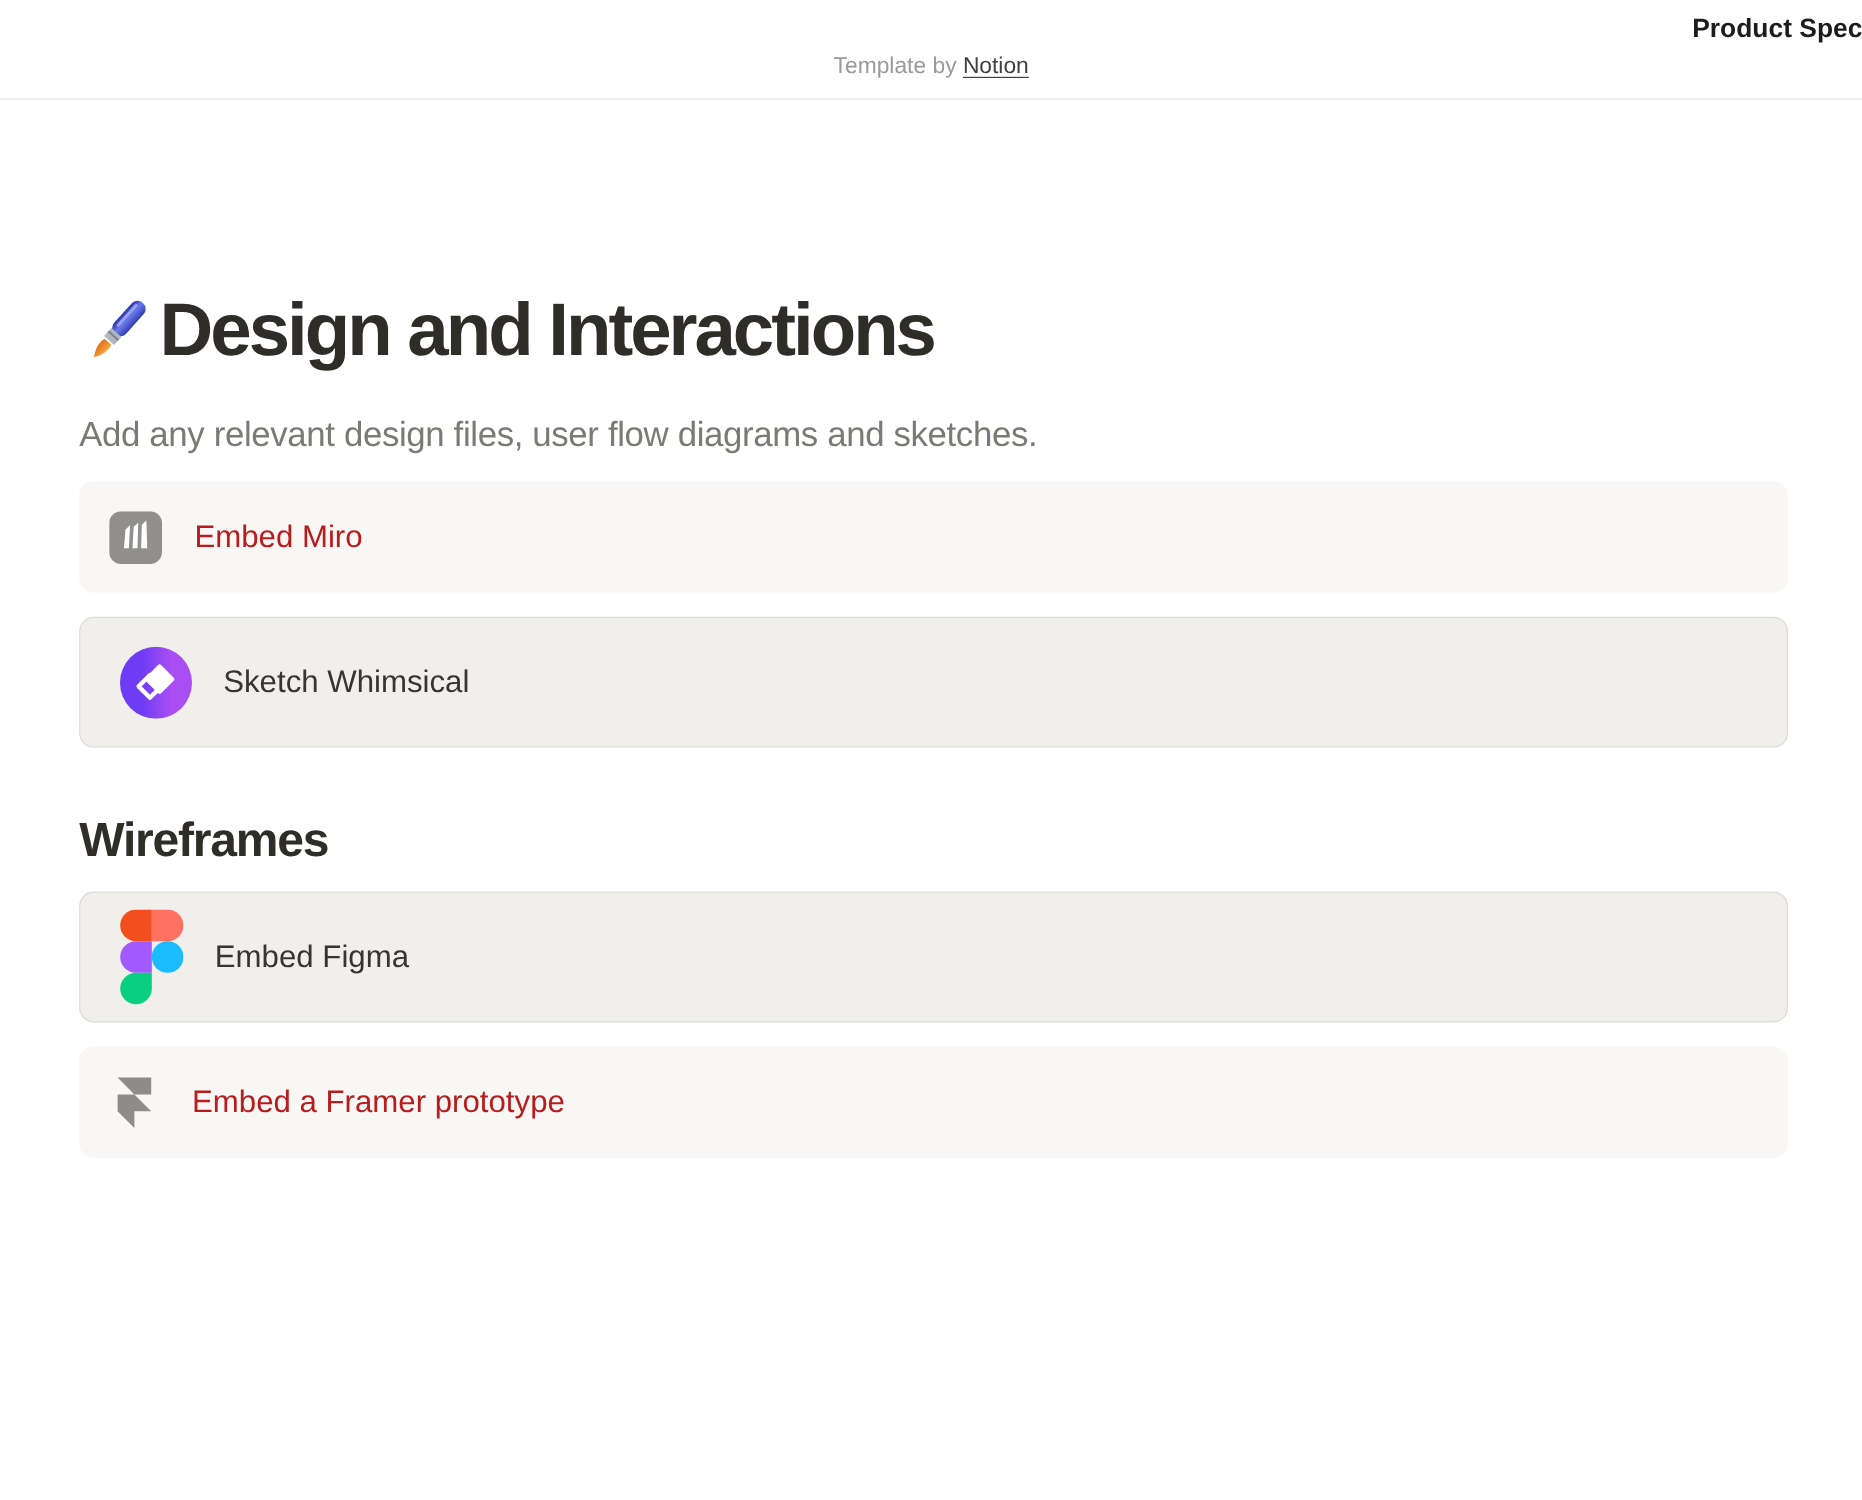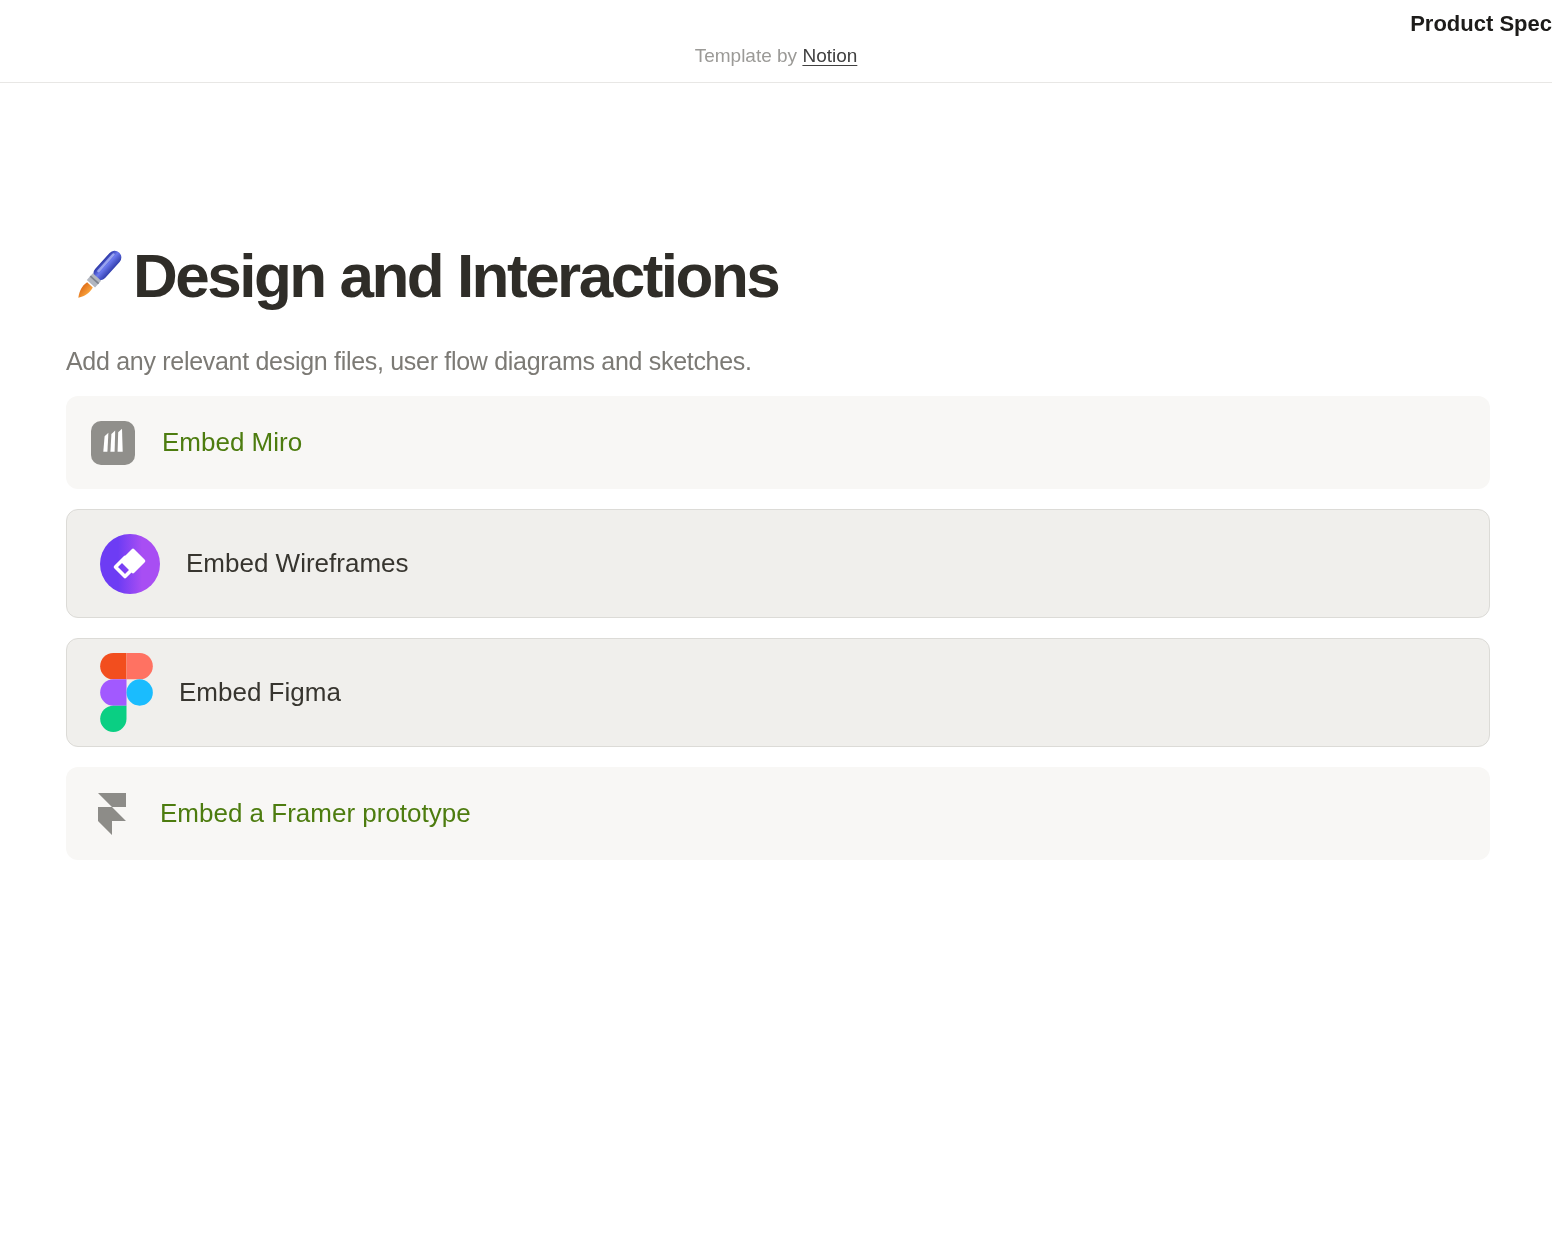--- a/index.html
+++ b/index.html
@@ -15,34 +15,34 @@
                           text-underline-offset:3px; cursor:pointer; }
 
   
   main { margin:0 62px 0 66px; }
 
   h1.doc-title { margin-top:160px; display:flex; align-items:flex-end; gap:5px;
                  font-size:62px; font-weight:700; letter-spacing:-2.5px;
                  color:#2f2d28; line-height:1.05; }
   h1.doc-title .emoji { width:62px; height:62px; flex:0 0 auto; margin-top:-4px; }
 
-  p.doc-desc { margin-top:38px; font-size:25px; letter-spacing:-0.3px;
+  p.doc-desc { margin-top:38px; font-size:29px; letter-spacing:-0.3px;
                color:#7c7a75; line-height:1.2; }
 
   h2.section-heading { margin-top:54px; font-size:40px; font-weight:700;
                        letter-spacing:-1px; color:#2f2d28; line-height:1.15; }
 
   
   .embed-row { display:flex; align-items:center; margin-top:20px;
                border-radius:12px; cursor:pointer; }
   .embed-row.plain { background:#f8f7f5; height:93px; padding-left:25px; gap:27px; }
   .embed-row.bordered { background:#f0efec; border:1px solid #dcdbd7;
                         height:109px; padding-left:33px; gap:26px; }
   .embed-label { font-size:26px; line-height:1.2; }
-  .embed-row.plain   .embed-label { color:#4d7c0f; }
+  .embed-row.plain   .embed-label { color:#b91c1c; }
   .embed-row.bordered .embed-label { color:#37352f; font-weight:500; }
   .embed-icon { flex:0 0 auto; display:flex; align-items:center; justify-content:center; }
 </style>
 </head>
 <body>
 
 <header class="top-header">
   <div class="title">Product Spec</div>
   <div class="byline"><span>Template by </span><a>Notion</a></div>
 </header>
@@ -97,23 +97,24 @@
           <linearGradient id="wg" x1="0" y1="0" x2="1" y2="0">
             <stop offset="0.3" stop-color="#6d3cf4"></stop>
               <stop offset="0.7" stop-color="#a84ef3"></stop>
           </linearGradient>
         </defs>
         <circle cx="30" cy="30" r="30" fill="url(#wg)"></circle>
         <polygon points="25,23.5 34.5,33 25,42.5 15.5,33" fill="none" stroke="#ffffff" stroke-width="3.6" stroke-linejoin="round"></polygon>
         <polygon points="33,16.5 43.5,27 33,37.5 22.5,27" fill="#ffffff" stroke="#ffffff" stroke-width="3.6" stroke-linejoin="round"></polygon>
       </svg>
     </span>
-    <span class="embed-label">Embed Wireframes</span>
+    <span class="embed-label">Sketch Whimsical</span>
   </div>
 
+  <h2 class="section-heading">Wireframes</h2>
 
   <div class="embed-row bordered">
     <span class="embed-icon">
       <svg viewBox="0 0 38 57" width="53" height="79">
         <path fill="#f24e1e" d="M19 0H9.5C4.25 0 0 4.25 0 9.5S4.25 19 9.5 19H19V0Z"></path>
         <path fill="#ff7262" d="M19 0h9.5C33.75 0 38 4.25 38 9.5S33.75 19 28.5 19H19V0Z"></path>
         <path fill="#a259ff" d="M19 19H9.5C4.25 19 0 23.25 0 28.5S4.25 38 9.5 38H19V19Z"></path>
         <circle fill="#1abcfe" cx="28.5" cy="28.5" r="9.5"></circle>
         <path fill="#0acf83" d="M0 47.5C0 42.25 4.25 38 9.5 38H19v9.5C19 52.75 14.75 57 9.5 57S0 52.75 0 47.5Z"></path>
       </svg>

